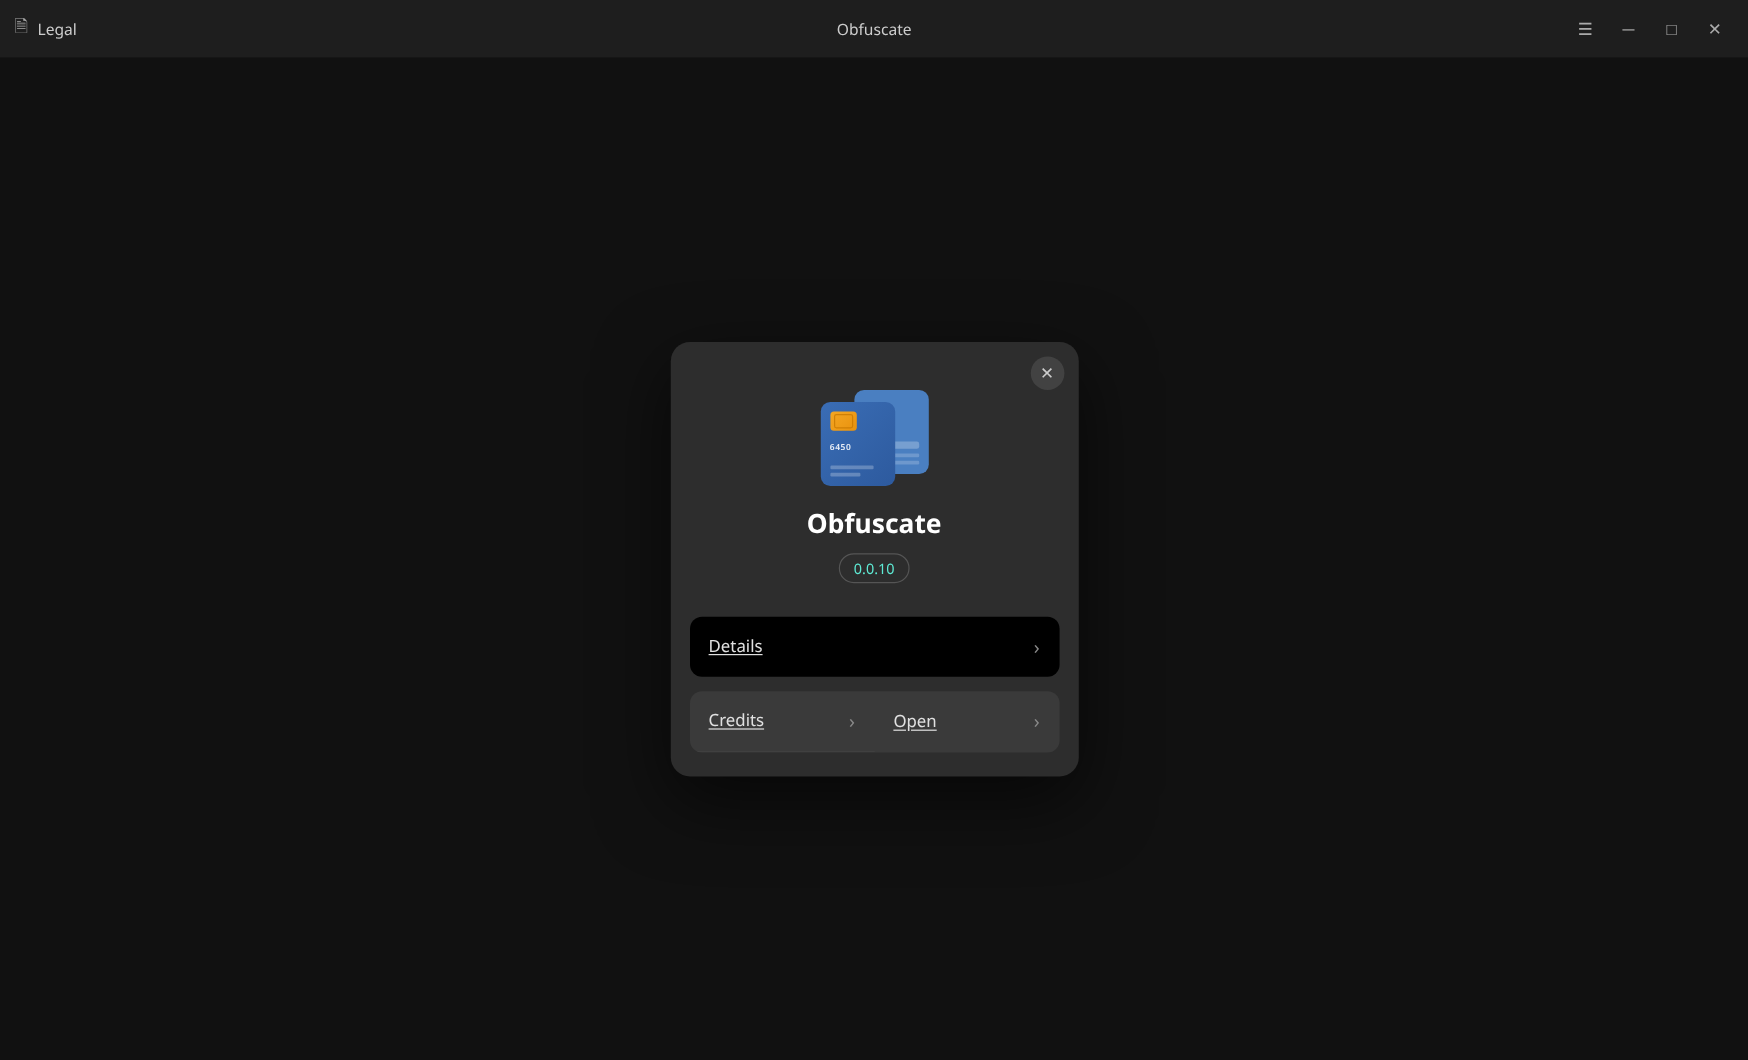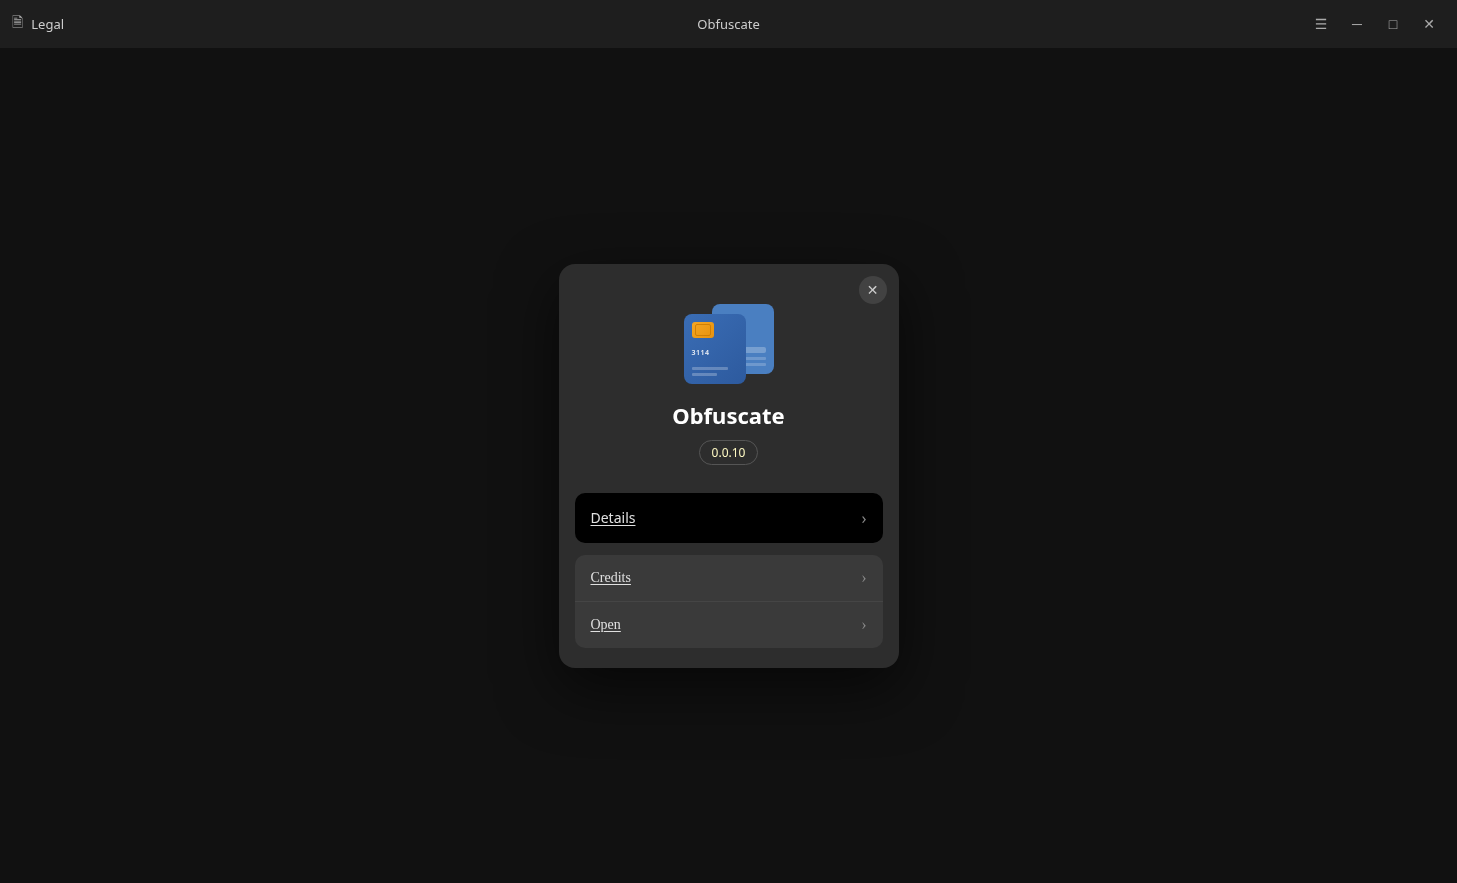--- a/index.html
+++ b/index.html
@@ -216,21 +216,21 @@
     .app-name {
       font-size: 22px;
       font-weight: 700;
       color: #ffffff;
       margin-bottom: 10px;
     }
 
     .version-badge {
       background: transparent;
       border: 1px solid #555;
-      color: #fef9c3;
+      color: #5eead4;
       font-size: 12px;
       padding: 3px 12px;
       border-radius: 20px;
     }
 
     
     .dialog-menu {
       padding: 0 16px 20px;
       display: flex;
       flex-direction: column;
@@ -260,27 +260,25 @@
       text-underline-offset: 2px;
     }
 
     .chevron-right {
       color: #888;
       font-size: 16px;
     }
 
     .menu-section {
       display: flex;
-      flex-direction: column;
       gap: 0;
       background: #3a3a3a;
       border-radius: 10px;
       overflow: hidden;
       margin-bottom: 0;
-      font-family: Liberation Serif, serif;
     }
 
     .menu-section .menu-item {
       border-radius: 0;
       background: transparent;
     }
 
     .menu-section .menu-item:not(:last-child) {
       border-bottom: 1px solid rgba(255,255,255,0.06);
     }
@@ -332,21 +330,21 @@
         <div class="card-back">
           <div class="card-back-strip"></div>
           <div class="card-back-lines">
             <div class="card-back-line"></div>
             <div class="card-back-line"></div>
           </div>
         </div>
 
         <div class="card-front">
           <div class="card-chip"></div>
-          <div class="card-number">3114</div>
+          <div class="card-number">6450</div>
           <div class="card-lines">
             <div class="card-line"></div>
             <div class="card-line"></div>
           </div>
         </div>
       </div>
 
       <h1 class="app-name">Obfuscate</h1>
       <span class="version-badge">0.0.10</span>
     </div>

